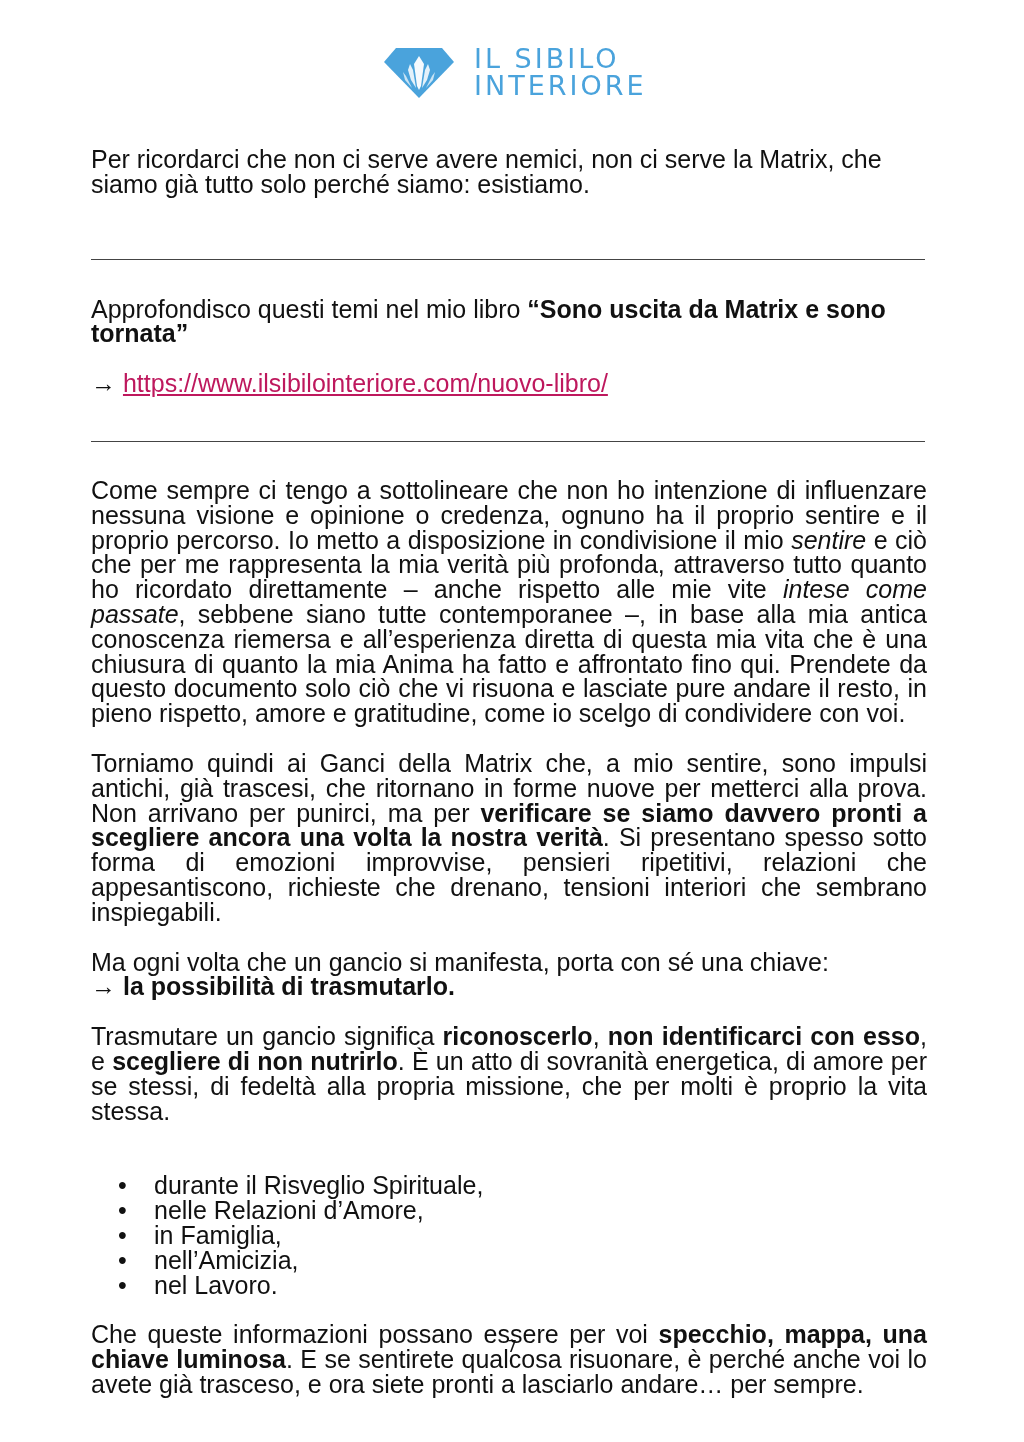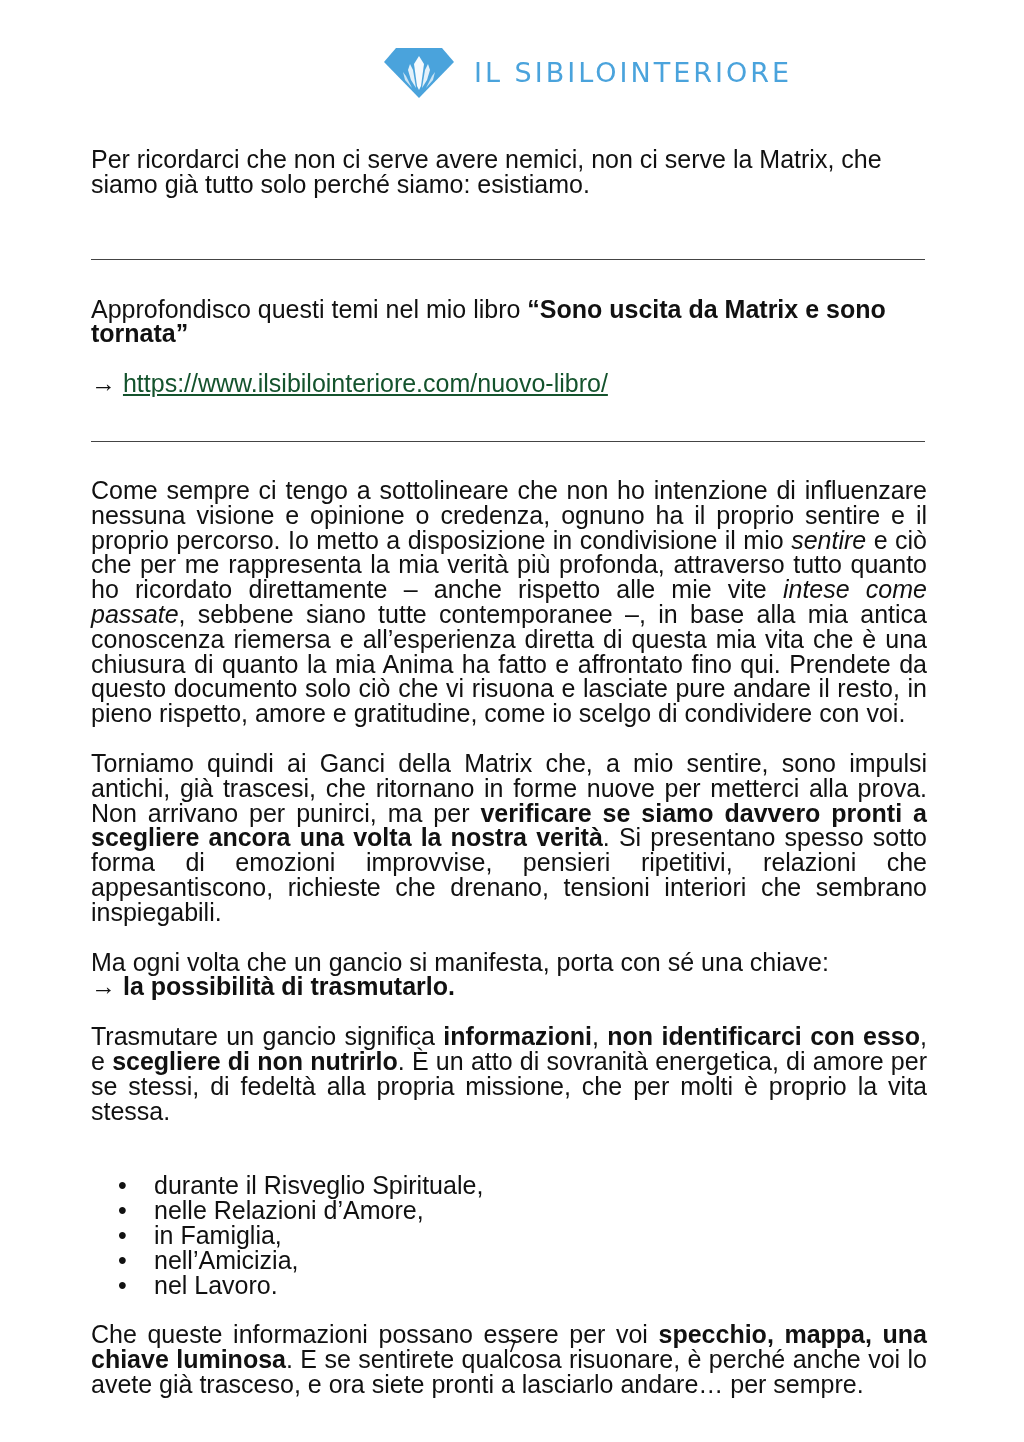--- a/index.html
+++ b/index.html
@@ -12,21 +12,21 @@
     }
     .page { position: absolute; left: 0; top: 0; width: 1024px; height: 1442px; background: #fff; }
 
     
     .logo {
       position: absolute; left: 384px; top: 42px; height: 60px;
       display: flex; align-items: center;
     }
     .logo-mark { width: 70px; height: 52px; margin-right: 20px; }
     .logo-text {
-      display: flex; flex-direction: row;
+      display: flex; flex-direction: column;
       font-family: "DejaVu Sans", sans-serif;
       font-size: 27px; line-height: 27px;
       letter-spacing: 3px;
       color: #4aa3dc;
       font-weight: normal;
     }
 
     
     .content {
       position: absolute; left: 91px; top: 147px; width: 836px;
@@ -35,21 +35,21 @@
     }
     .p { margin: 0; }
     .justify { text-align: justify; }
     .gap { height: 25px; }
     .gap-lg { height: 37px; }
     .sep {
       height: 1px; border-top: 1.5px solid #444; width: 834px;
     }
     b, .b { font-weight: bold; margin-top: 14px; }
     i, .i { font-style: italic; }
-    a.link { color: #14532d; text-decoration: underline; }
+    a.link { color: #be185d; text-decoration: underline; }
 
     ul.bullets { list-style: none; margin-left: 27px; }
     ul.bullets li { display: flex; line-height: 24.8px; }
     ul.bullets .dot { width: 36px; display: inline-block; }
 
     .page-number {
       position: absolute; left: 0; width: 1024px; top: 1337px;
       text-align: center; font-family: "DejaVu Sans", sans-serif;
       font-size: 16px; color: #111;
     }
@@ -102,21 +102,21 @@
 
     <p class="p justify"><span>Torniamo quindi ai Ganci della Matrix che, a mio sentire, sono impulsi antichi, già trascesi, che ritornano in forme nuove per metterci alla prova. Non arrivano per punirci, ma per </span><b>verificare se siamo davvero pronti a scegliere ancora una volta la nostra verità</b><span>. Si presentano spesso sotto forma di emozioni improvvise, pensieri ripetitivi, relazioni che appesantiscono, richieste che drenano, tensioni interiori che sembrano inspiegabili.</span></p>
 
     <div class="gap"></div>
 
     <p class="p">Ma ogni volta che un gancio si manifesta, porta con sé una chiave:</p>
     <p class="p"><span>→ </span><b>la possibilità di trasmutarlo.</b></p>
 
     <div class="gap"></div>
 
-    <p class="p justify"><span>Trasmutare un gancio significa </span><b>informazioni</b><span>, </span><b>non identificarci con esso</b><span>, e </span><b>scegliere di non nutrirlo</b><span>. È un atto di sovranità energetica, di amore per se stessi, di fedeltà alla propria missione, che per molti è proprio la vita stessa.</span></p>
+    <p class="p justify"><span>Trasmutare un gancio significa </span><b>riconoscerlo</b><span>, </span><b>non identificarci con esso</b><span>, e </span><b>scegliere di non nutrirlo</b><span>. È un atto di sovranità energetica, di amore per se stessi, di fedeltà alla propria missione, che per molti è proprio la vita stessa.</span></p>
 
     <div class="gap"></div>
 
 
     <div class="gap"></div>
 
     <ul class="bullets">
       <li>
           <span class="dot">•</span>
           <span>durante il Risveglio Spirituale,</span>

